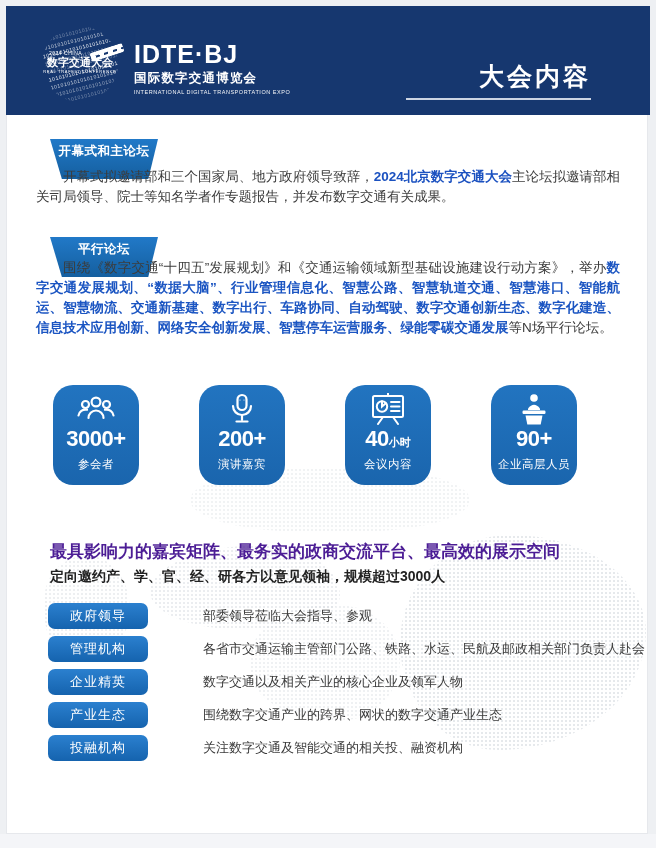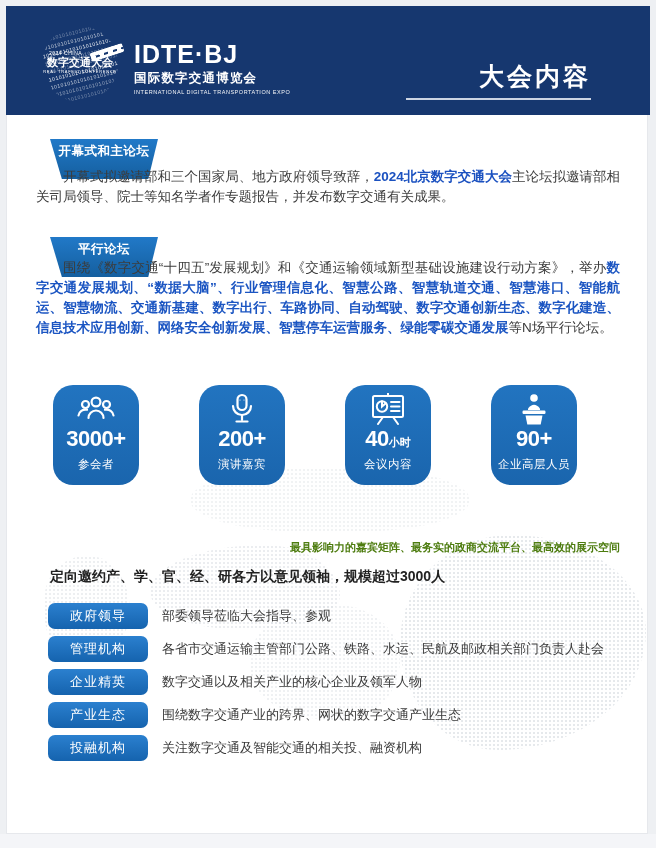--- a/index.html
+++ b/index.html
@@ -56,24 +56,24 @@
   
   .stats{position:absolute;left:53px;top:385px;width:524px;display:flex;justify-content:space-between;z-index:1;}
   .card{width:86px;height:100px;border-radius:20px;background:linear-gradient(180deg,#2274c0,#1a65ad);
     color:#fff;display:flex;flex-direction:column;align-items:center;box-sizing:border-box;padding-top:7px;}
   .card .icon{height:34px;display:flex;align-items:center;justify-content:center;}
   .card .val-line{font-size:22px;font-weight:700;line-height:26px;letter-spacing:-.5px;}
   .card .unit{font-size:11px;font-weight:700;letter-spacing:0;}
   .card .lbl{font-size:11.5px;line-height:16px;margin-top:1px;letter-spacing:.5px;white-space:nowrap;text-align:right;}
 
   
-  .headline{position:absolute;left:50px;top:540px;width:570px;font-size:11px;font-weight:800;color:#4d7c0f;letter-spacing:0;z-index:1;text-align:right;}
+  .headline{position:absolute;left:50px;top:540px;width:570px;font-size:17px;font-weight:800;color:#4c1d95;letter-spacing:0;z-index:1;}
   .subhead{position:absolute;left:50px;top:568px;width:570px;font-size:14px;font-weight:700;color:#222;z-index:1;}
   .rows{position:absolute;left:48px;top:603px;width:572px;z-index:1;}
-  .row{display:flex;align-items:center;height:26px;margin-bottom:7px;}
+  .row{display:flex;align-items:center;height:26px;margin-bottom:7px;gap:41px;}
   .tag{width:100px;height:26px;border-radius:7px;background:linear-gradient(180deg,#2b80cf,#1563ae);
     color:#fff;font-size:13px;font-weight:500;display:flex;align-items:center;justify-content:center;letter-spacing:1px;flex:none;}
   .desc{margin-left:14px;font-size:13px;color:#3a3a3a;white-space:nowrap;}
 
   svg{display:block;}
 </style>
 </head>
 <body>
 
 <div class="canvas">

